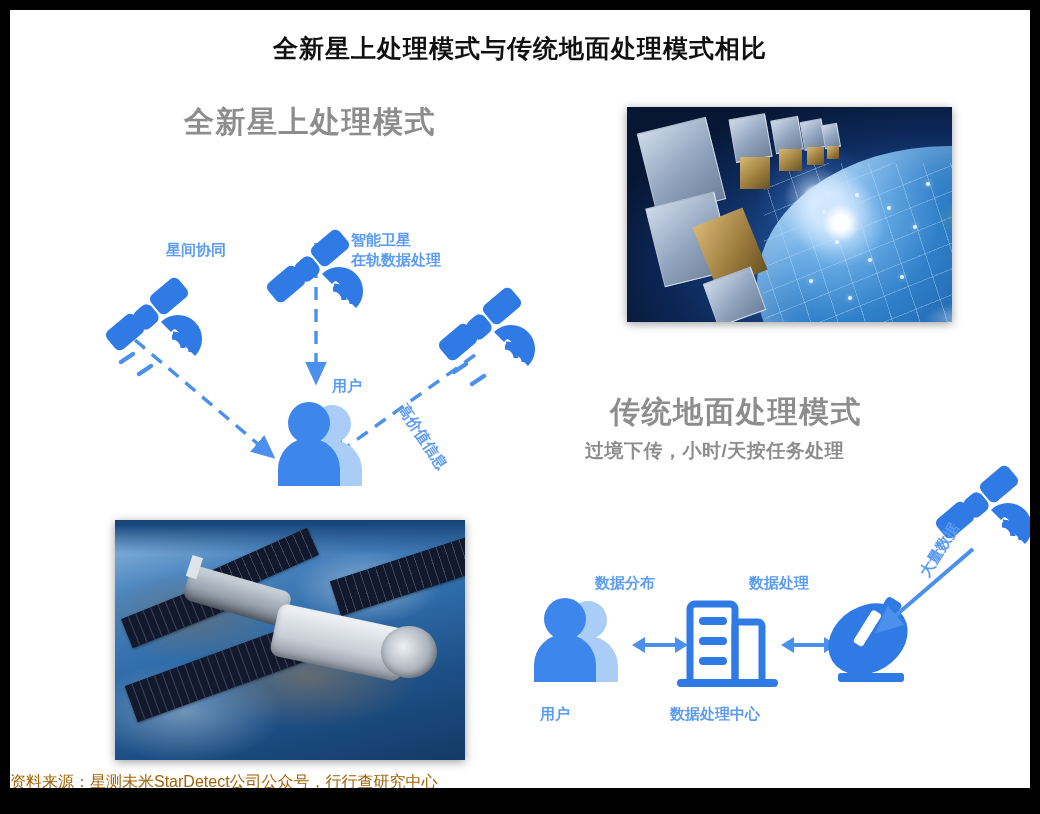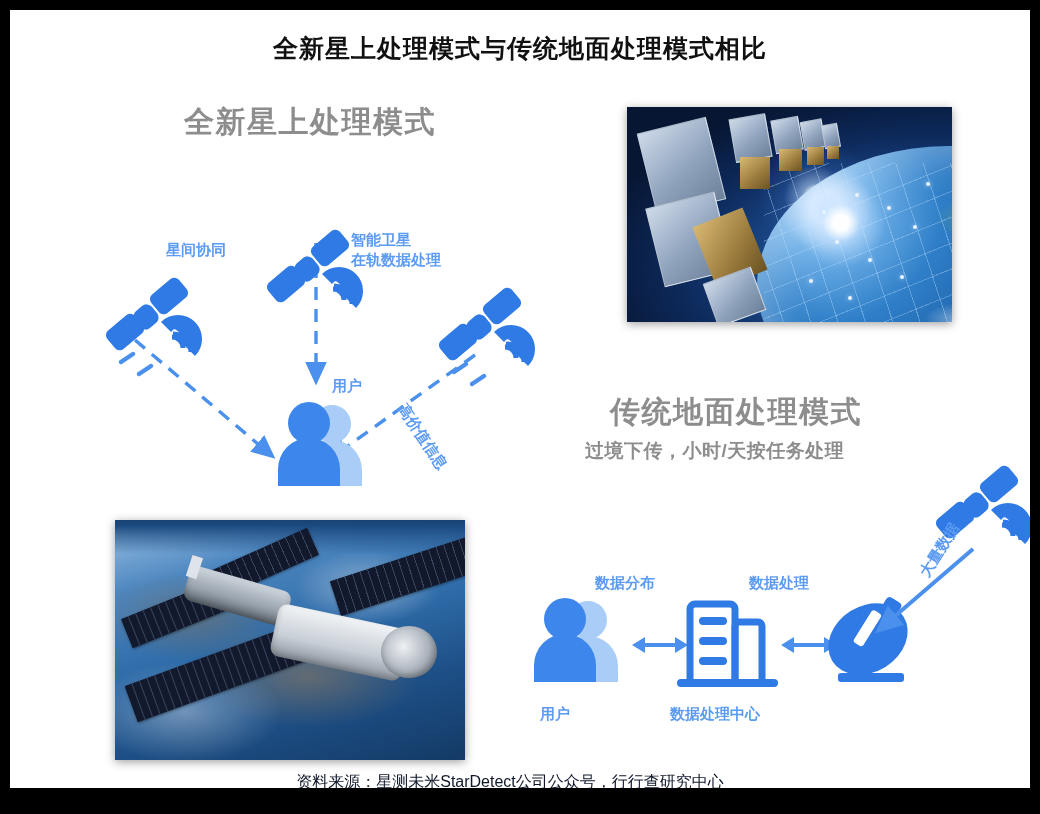--- a/index.html
+++ b/index.html
@@ -24,21 +24,21 @@
   #lbl-xingjian{left:156px;top:230px;}
   #lbl-zhineng{left:341px;top:220px;text-align:left;}
   #lbl-yonghu{left:322px;top:366px;}
   #lbl-gaojiazhi{left:400px;top:390px;transform:rotate(56deg);transform-origin:left top;}
   #lbl-shujufenbu{left:585px;top:563px;}
   #lbl-shujuchuli{left:739px;top:563px;}
   #lbl-yonghu2{left:530px;top:694px;}
   #lbl-center{left:660px;top:694px;}
   #lbl-daliang{left:905px;top:560px;transform:rotate(-58deg);transform-origin:left top;}
 
-  #source{left:0;top:762px;width:1000px;text-align:center;font-size:16px;color:#0f172a;white-space:nowrap;}
+  #source{left:0;top:762px;width:1000px;text-align:left;font-size:16px;color:#a16207;white-space:nowrap;}
 
   
   .photo{box-shadow:0 2px 9px rgba(0,0,0,.38);overflow:hidden;background:#05102a;}
   #photo-const{left:617px;top:97px;width:325px;height:215px;}
   #photo-station{left:105px;top:510px;width:350px;height:240px;}
 
   
   .sky{position:absolute;inset:0;background:
       radial-gradient(circle at 58% 42%, rgba(255,255,255,.95) 0 3%, rgba(190,220,255,.55) 6%, rgba(60,110,190,.25) 14%, rgba(0,0,0,0) 26%),
       radial-gradient(ellipse at 95% 75%, #2a6fc0 0 18%, #1d4e92 34%, #0d2a5c 58%, #071633 80%),

